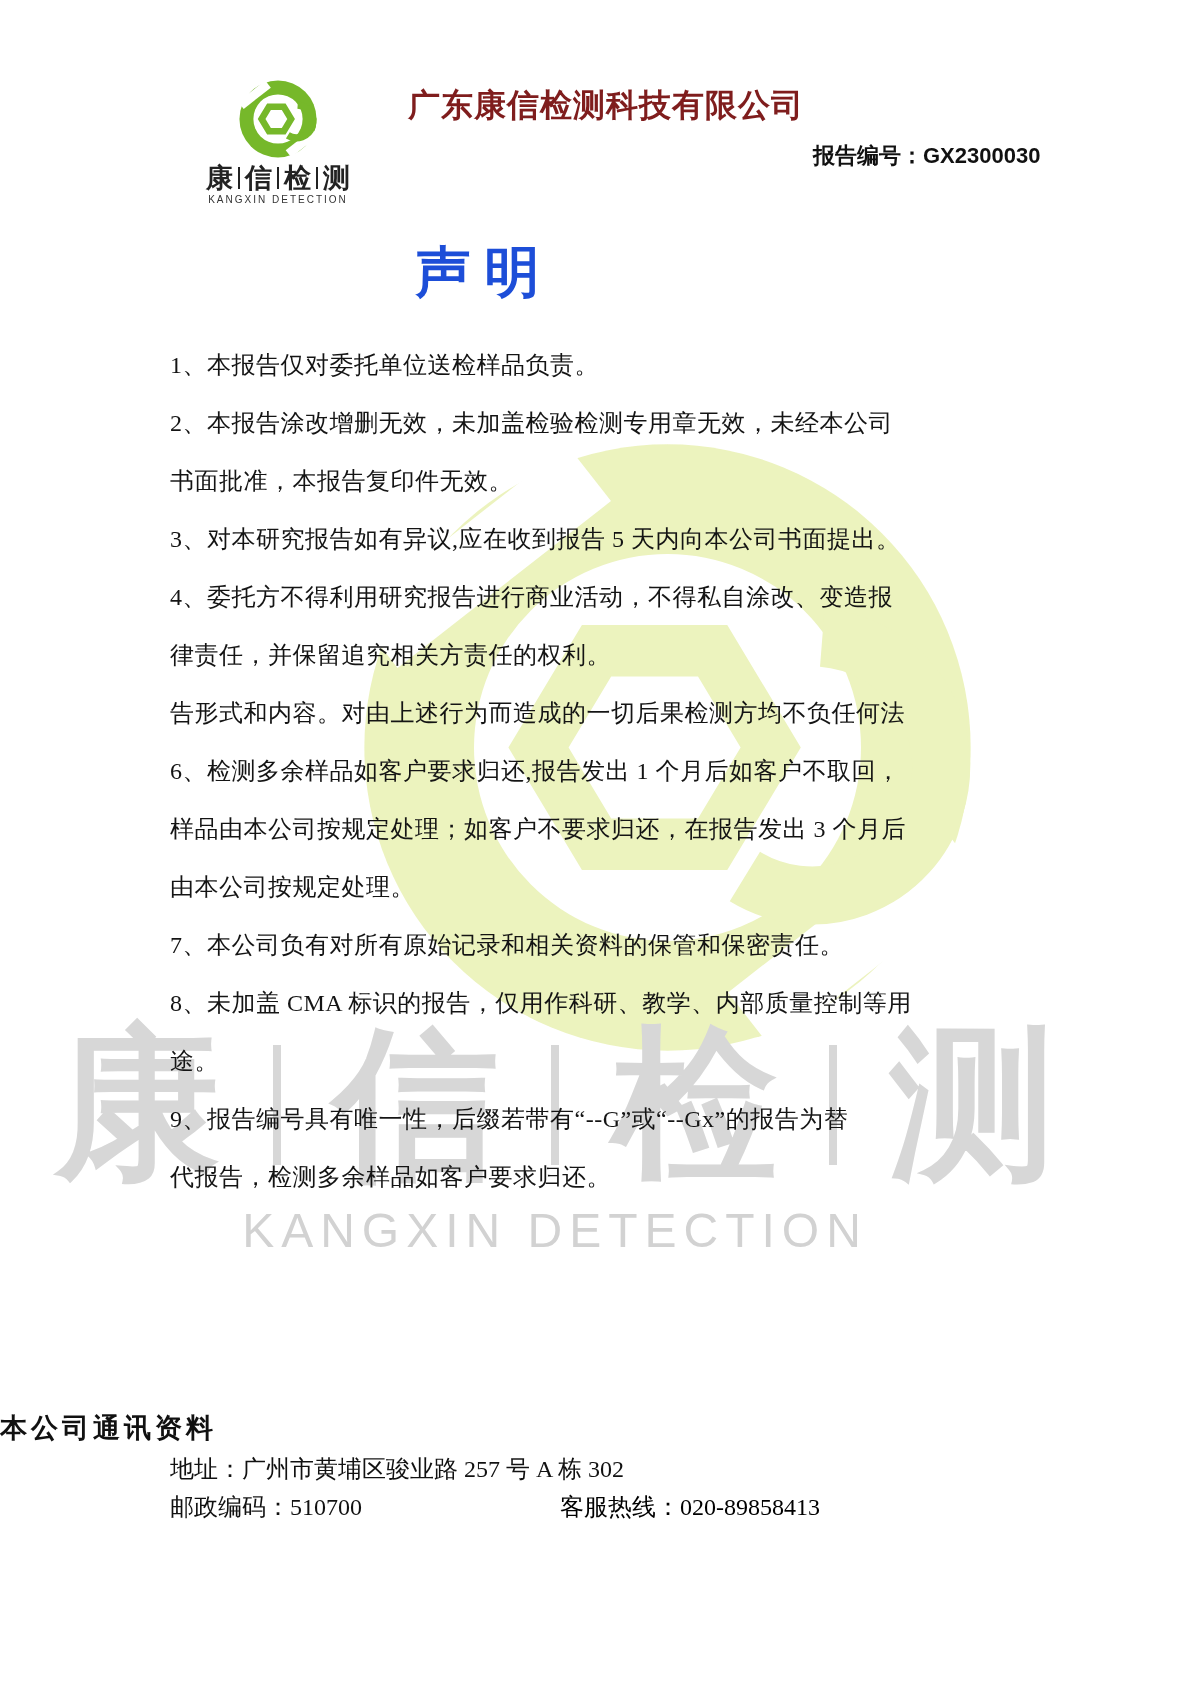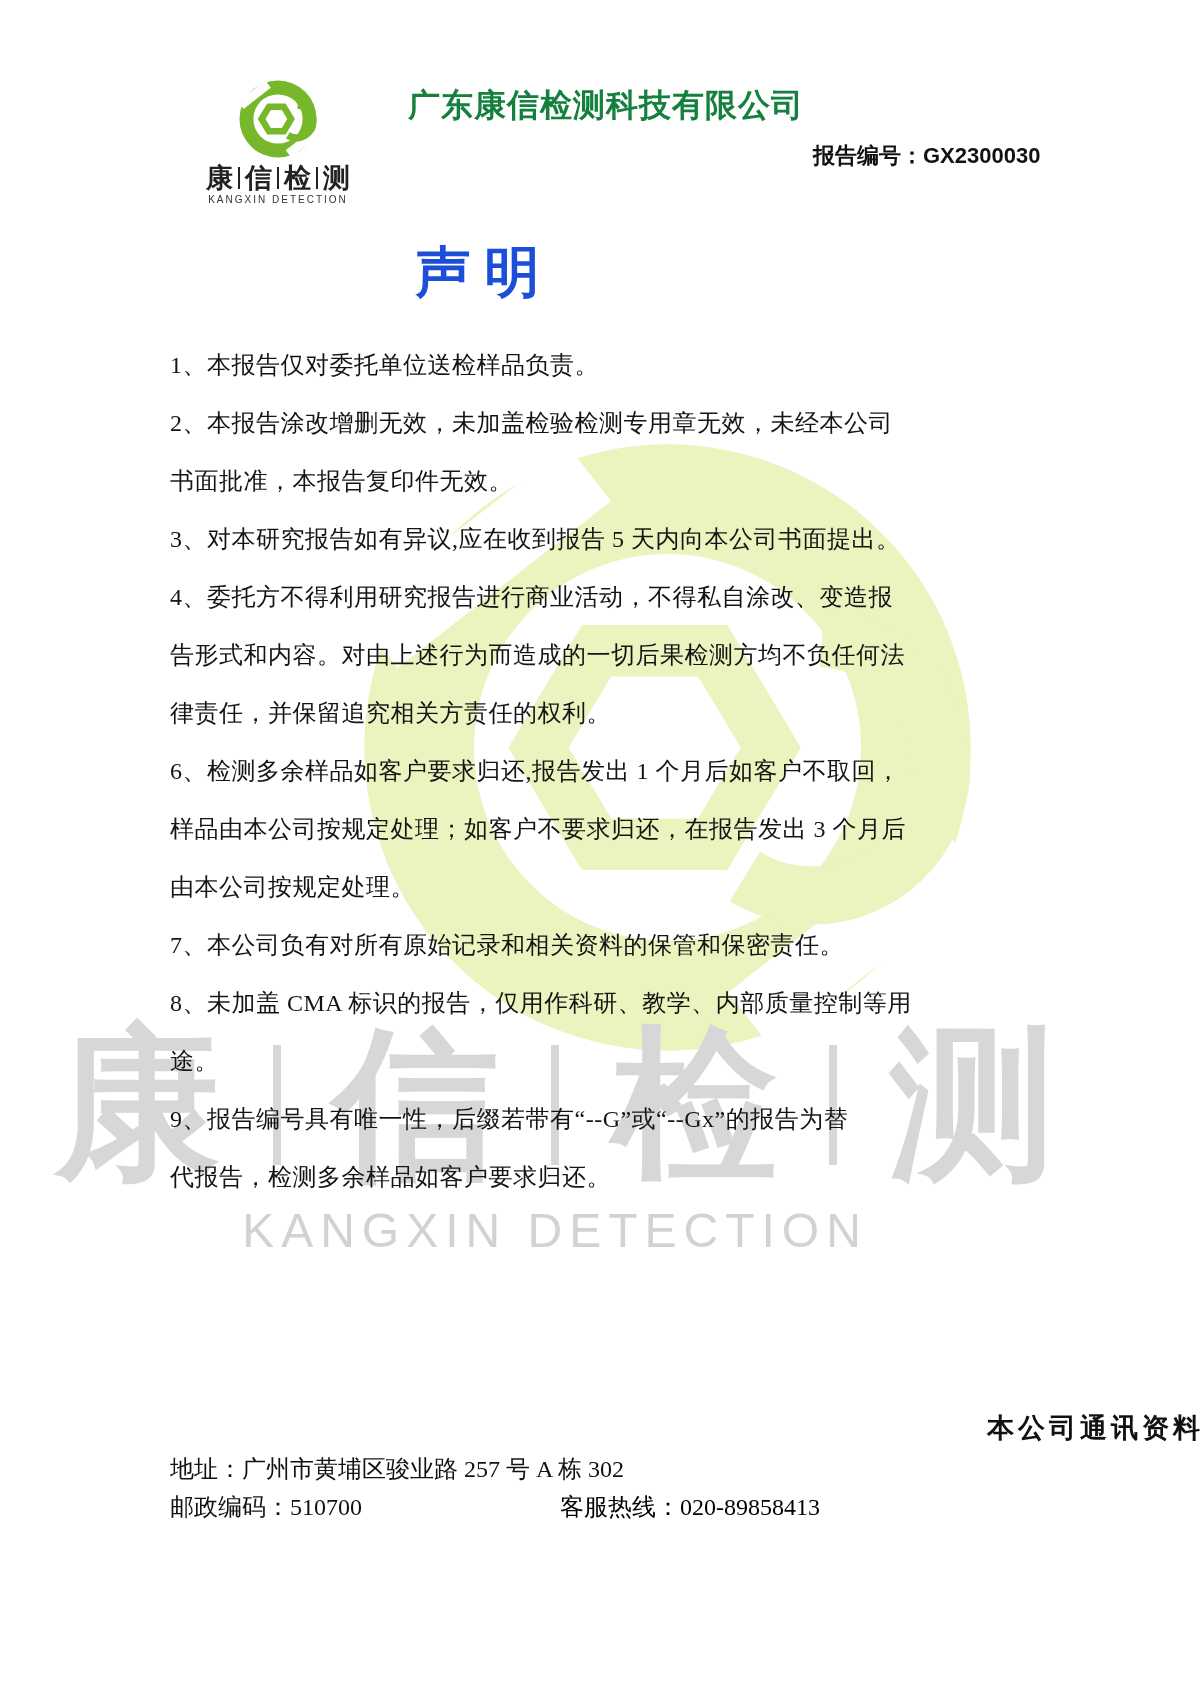--- a/index.html
+++ b/index.html
@@ -15,21 +15,21 @@
   .logo-block { position:absolute; left:188px; top:78px; width:180px; text-align:center; }
   .logo-icon  { width:82px; height:82px; display:block; margin:0 auto; color:#76b82a; }
   .logo-cjk   { display:flex; align-items:center; justify-content:center; gap:5px; margin-top:4px;
                 font-family:"Liberation Sans","DejaVu Sans",sans-serif;
                 font-weight:700; font-size:27px; color:#222; line-height:1.05; }
   .logo-cjk .bar { width:2px; height:22px; background:#222; }
   .logo-sub   { margin-top:2px; font-family:"Liberation Sans","DejaVu Sans",sans-serif;
                 font-size:10px; letter-spacing:2px; color:#333; }
 
   .company-name { position:absolute; left:408px; top:84px;
-                  font-size:32px; font-weight:700; letter-spacing:1px; color:#15803d; }
+                  font-size:32px; font-weight:700; letter-spacing:1px; color:#7f1d1d; }
 
   .report-no { position:absolute; left:813px; top:141px; font-size:22px; font-weight:700; color:#111;text-align:right; }
   .report-no .val { font-family:"Liberation Sans","DejaVu Sans",sans-serif; font-weight:700; }
 
   
   .wm-ring { position:absolute; left:345px; top:425px; width:645px; height:645px;
              color:#e9f1b3; opacity:0.85; }
   .wm-cjk  { position:absolute; left:55px; top:1022px; width:1000px; height:165px;
              display:flex; align-items:center; justify-content:space-between;
              font-family:"Liberation Sans","DejaVu Sans",sans-serif;
@@ -41,21 +41,21 @@
 
   
   .doc-title { position:absolute; left:0; top:236px; width:969px; text-align:center;
                font-size:55px; font-weight:700; letter-spacing:14px; color:#1d4ed8; }
 
   .body-text { position:absolute; left:170px; top:336px; width:878px; }
   .bline { height:58px; line-height:58px; font-size:24px; letter-spacing:0.5px;
            white-space:nowrap; color:#141414; }
 
   
-  .contact-title { position:absolute; left:0; top:1410px; width:1204px; text-align:right;
+  .contact-title { position:absolute; left:0; top:1410px; width:1204px; text-align:left;
                    font-size:27px; font-weight:700; letter-spacing:4px; color:#111; }
   .addr-line   { position:absolute; left:170px; top:1453px; font-size:24px; color:#111; }
   .postal-line { position:absolute; left:170px; top:1491px; font-size:24px; color:#111; }
   .hotline     { position:absolute; left:560px; top:1491px; font-size:24px; color:#000000; }
 </style>
 </head>
 <body>
 
 <div class="page">
 
@@ -107,22 +107,22 @@
   </div>
 
   <div class="doc-title">声明</div>
 
   <div class="body-text">
     <p class="bline">1、本报告仅对委托单位送检样品负责。</p>
     <p class="bline">2、本报告涂改增删无效，未加盖检验检测专用章无效，未经本公司</p>
     <p class="bline">书面批准，本报告复印件无效。</p>
     <p class="bline">3、对本研究报告如有异议,应在收到报告 5 天内向本公司书面提出。</p>
     <p class="bline">4、委托方不得利用研究报告进行商业活动，不得私自涂改、变造报</p>
+    <p class="bline">律责任，并保留追究相关方责任的权利。</p>
     <p class="bline">告形式和内容。对由上述行为而造成的一切后果检测方均不负任何法</p>
-    <p class="bline">律责任，并保留追究相关方责任的权利。</p>
     <p class="bline">6、检测多余样品如客户要求归还,报告发出 1 个月后如客户不取回，</p>
     <p class="bline">样品由本公司按规定处理；如客户不要求归还，在报告发出 3 个月后</p>
     <p class="bline">由本公司按规定处理。</p>
     <p class="bline">7、本公司负有对所有原始记录和相关资料的保管和保密责任。</p>
     <p class="bline">8、未加盖 CMA 标识的报告，仅用作科研、教学、内部质量控制等用</p>
     <p class="bline">途。</p>
     <p class="bline">9、报告编号具有唯一性，后缀若带有“--G”或“--Gx”的报告为替</p>
     <p class="bline">代报告，检测多余样品如客户要求归还。</p>
   </div>
 

